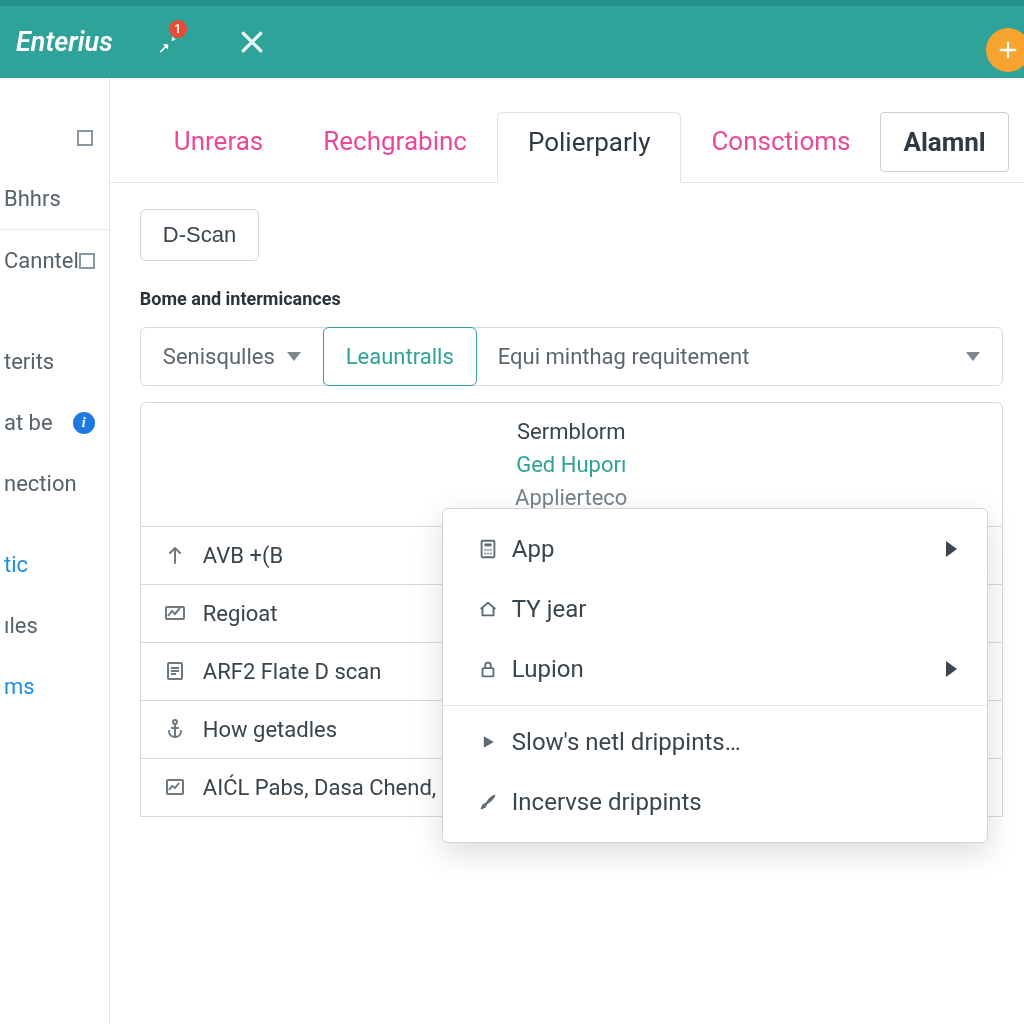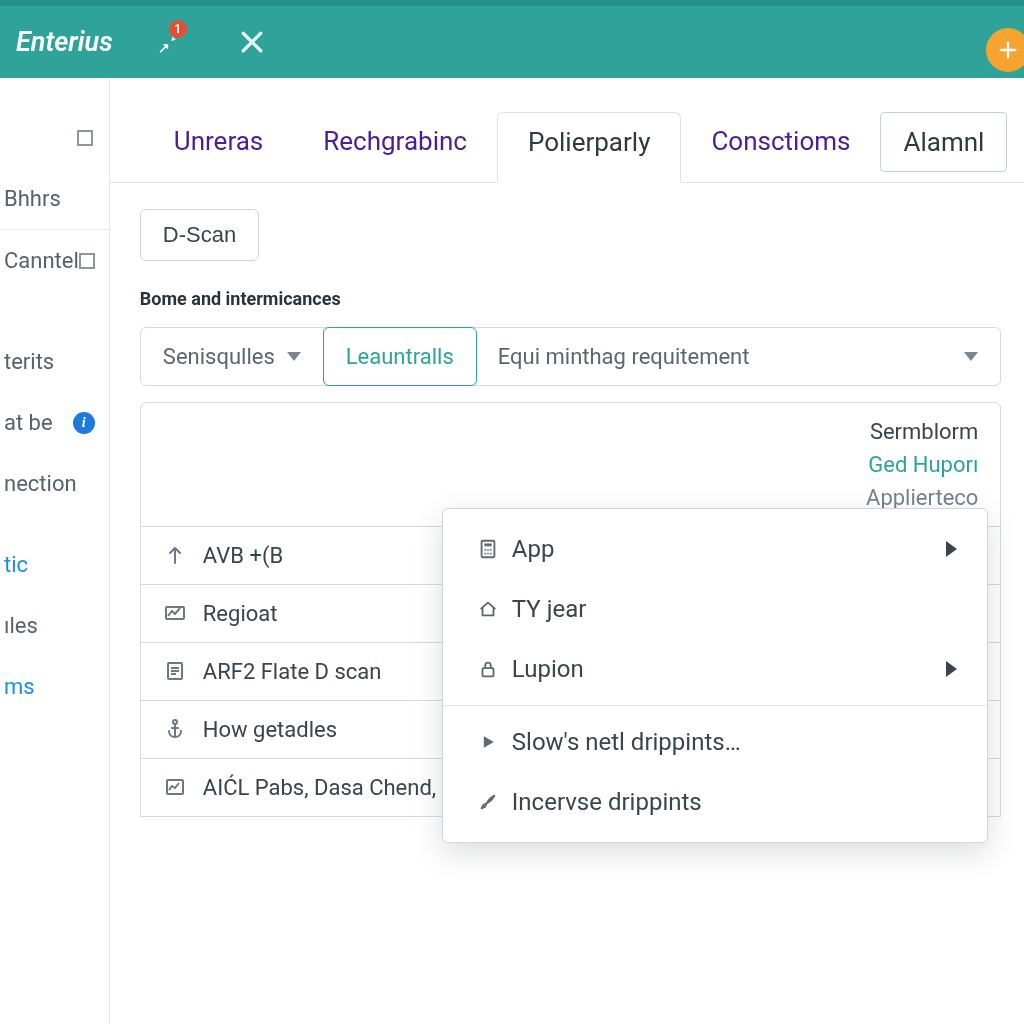--- a/index.html
+++ b/index.html
@@ -32,23 +32,23 @@
   .side-row { display:flex; align-items:center; justify-content:flex-end; padding: 0 16px; height: 60px; color:#606a72; }
   .side-square { width:16px; height:16px; border:2px solid #8c969d; display:inline-block; }
   .side-item { padding: 18px 14px 18px 4px; font-size: 22px; color:#56636c; text-align:center; display:flex; align-items:center; justify-content:space-between; }
   .side-item.link { color:#1c8fe3; }
   .side-sep { border-top:1px solid #e7eaec; margin-left:0; }
   .side-info { width:22px; height:22px; border-radius:50%; background:#1f7adf; color:#fff; font-size:14px; font-weight:700; display:inline-flex; align-items:center; justify-content:center; font-style:italic; font-family: Georgia, serif;}
   
   
   .main { flex:1; padding: 0 0 0 0; position:relative; }
   .tabs { display:flex; border-bottom:1px solid #dfe3e6; padding-left: 34px; padding-top: 34px; }
-  .tab { padding: 14px 30px 20px; font-size: 26px; color:#4c1d95; cursor:pointer; }
+  .tab { padding: 14px 30px 20px; font-size: 26px; color:#ec4899; cursor:pointer; }
   .tab.active { color:#303840; border:1px solid #dfe3e6; border-bottom:2px solid #fff; border-radius:6px 6px 0 0; margin-bottom:-1px; background:#fff; }
-  .tab.alarm { margin-left:auto; margin-right:24px; border:1px solid #c9cfd4; border-radius:4px; padding:14px 22px 14px; color:#2f3a42; font-weight:400; align-self:center; margin-bottom:10px;}
+  .tab.alarm { margin-left:auto; margin-right:24px; border:1px solid #c9cfd4; border-radius:4px; padding:14px 22px 14px; color:#2f3a42; font-weight:700; align-self:center; margin-bottom:10px;}
   
   .content { padding: 26px 30px 0 30px; }
   .scan-row { display:flex; gap:14px; margin-bottom:24px; }
   .scan-btn { padding:12px 22px; font-size:22px; border-radius:6px; border:1px solid #cfd5d9; background:#fff; color:#3a444c; cursor:pointer;}
   .scan-btn.primary { background:#2fa39a; border-color:#2fa39a; color:#fff; }
   .section-title { font-size:18px; font-weight:700; color:#2a333a; margin-bottom:18px;margin-top:27px; }
   
   .filter-bar { display:flex; border:1px solid #d6dade; border-radius:6px; overflow:visible; position:relative; }
   .filter-seg { padding:16px 22px; font-size:22px; color:#5c6670; display:flex; align-items:center; gap:12px; border-right:1px solid #e1e5e8; cursor:pointer; position:relative; }
   .filter-seg:last-child { border-right:none; flex:1; justify-content:space-between;}
@@ -152,21 +152,21 @@
         </div>
         <div class="filter-seg active">
           <span>Leauntralls</span>
         </div>
         <div class="filter-seg">
           <span>Equi minthag requitement</span>
           <span class="chev"></span>
         </div>
       </div>
 
-      <div class="panel-row first" style="flex-direction:column; align-items:flex-end; gap:8px;">
+      <div class="panel-row first" style="flex-direction:column; align-items:center; gap:8px;">
         <span>Sermblorm</span>
         <span class="tealtext">Ged Huporı</span>
         <span style="color:#79838b;">Applierteco</span>
       </div>
 
       <div class="panel-row">
         <div class="left">
           <svg width="24" height="24" viewBox="0 0 24 24" class="ricon">
               <path d="M12 20V5M12 5l-5 5M12 5l5 5" stroke="#6d7880" stroke-width="2" fill="none" stroke-linecap="round"></path>
             </svg>

